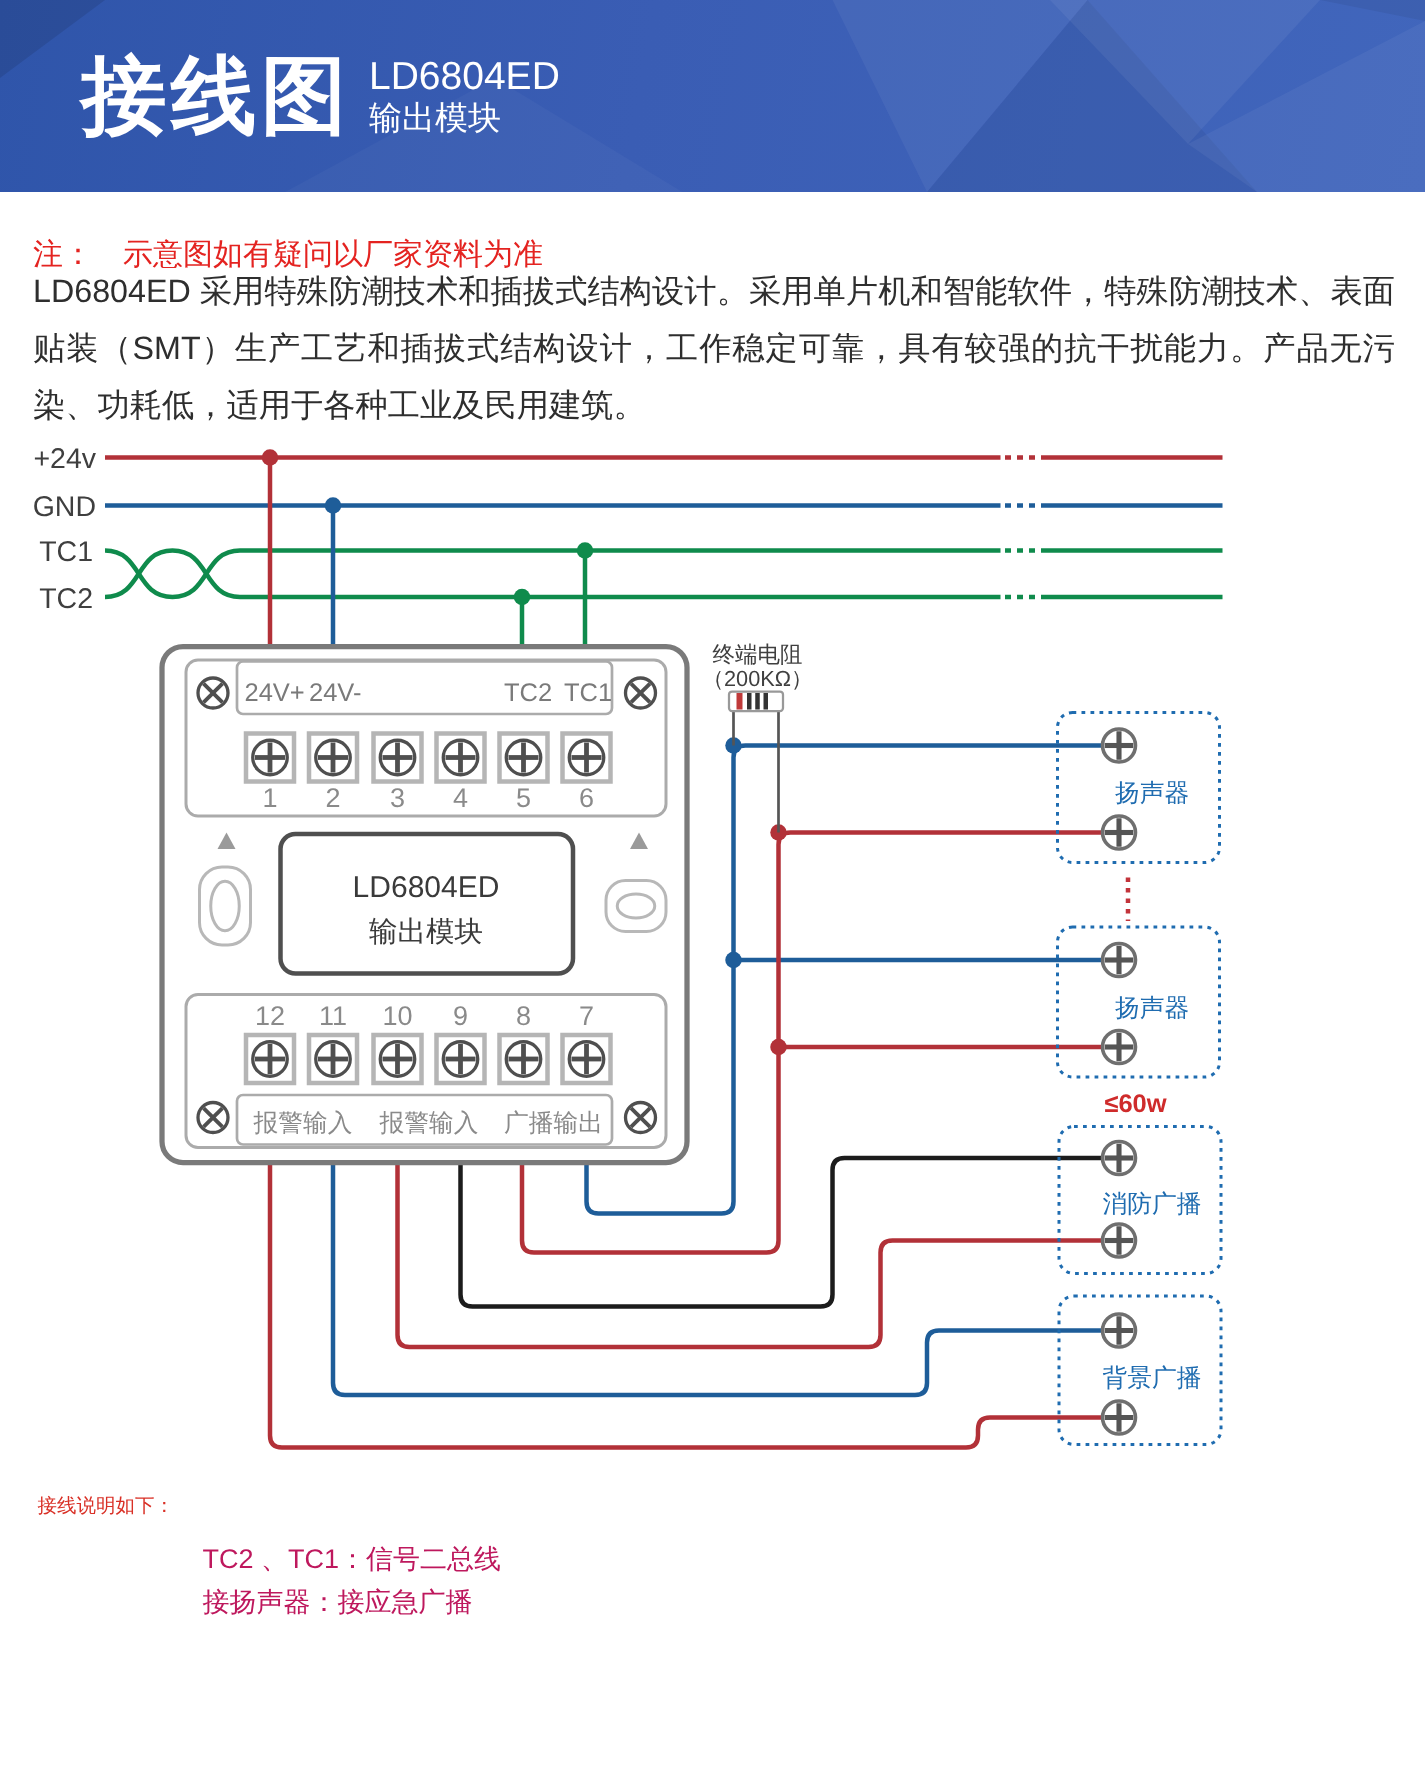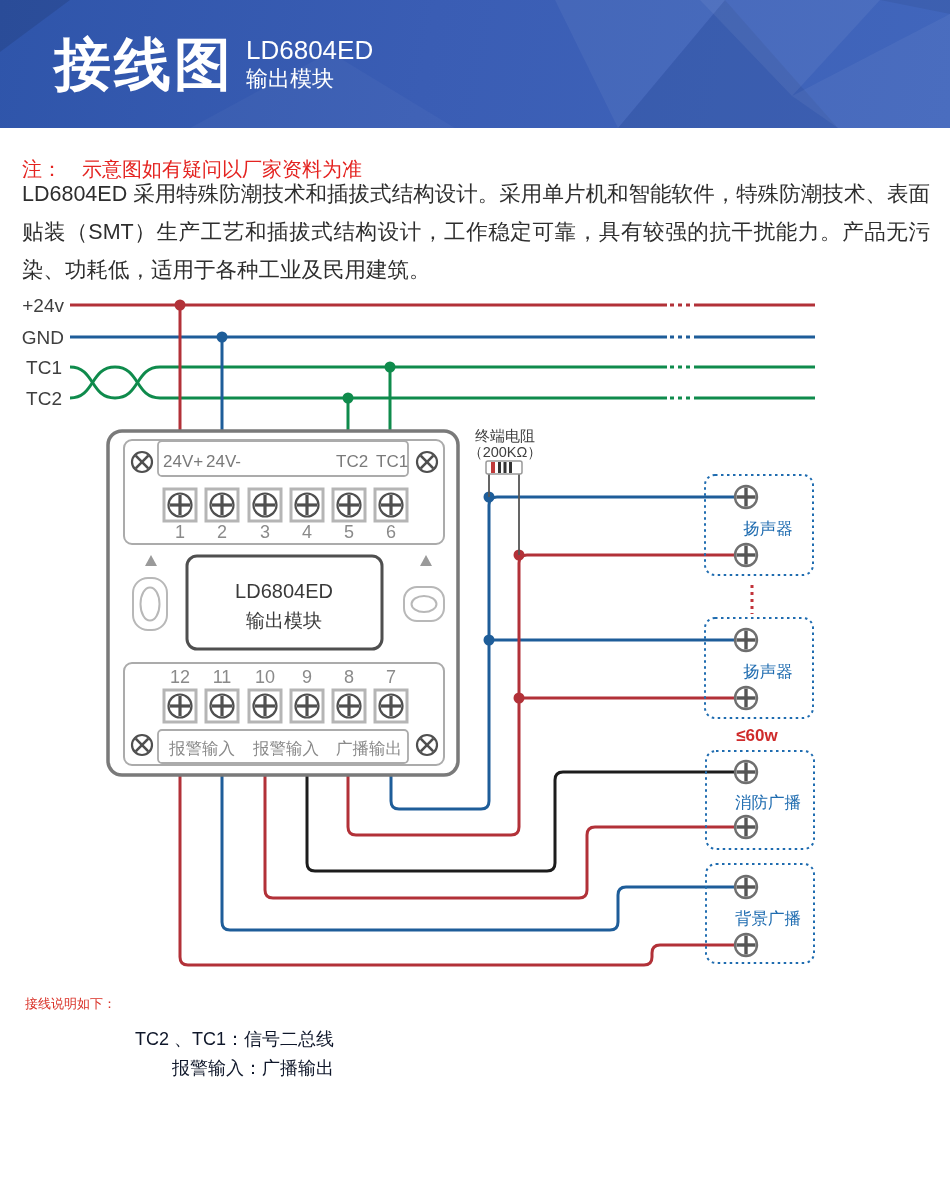--- a/index.html
+++ b/index.html
@@ -26,21 +26,21 @@
   }
   .desc{
     position:absolute;top:175px;left:22px;width:908px;
     color:#2e2e2e;font-size:21.5px;line-height:38px;text-align:justify;
   }
   .diagram{position:absolute;top:285px;left:0;width:836px;height:700px;}
   .notes{position:absolute;top:995px;left:0;width:950px;}
   .notes-heading{
     position:absolute;top:0;left:25px;color:#d93026;font-size:13px;font-weight:500;
   }
-  .notes-list{position:absolute;top:30px;left:135px;color:#0f172a;font-size:18px;text-align:right;}
+  .notes-list{position:absolute;top:30px;left:135px;color:#be185d;font-size:18px;}
   .notes-list .item{height:29px;line-height:29px;}
   svg text{font-family:"Liberation Sans","DejaVu Sans",sans-serif;}
 </style>
 </head>
 <body>
 
 <div class="header">
   <svg class="header-facets" viewBox="0 0 950 128" aria-hidden="true">
     <polygon points="0,0 70,0 0,52" fill="#000000" opacity="0.10"></polygon>
     <polygon points="555,0 725,0 618,128" fill="#ffffff" opacity="0.05"></polygon>
@@ -230,15 +230,15 @@
     <use href="#screwPlus" x="746" y="945"></use>
     <text x="768" y="924" text-anchor="middle" font-size="16.5" fill="#1f6cb0">背景广播</text>
   </g>
 </svg>
 </div>
 
 <div class="notes">
   <div class="notes-heading">接线说明如下：</div>
   <div class="notes-list">
     <div class="item">TC2 、TC1：信号二总线</div>
-    <div class="item">报警输入：广播输出</div>
+    <div class="item">接扬声器：接应急广播</div>
   </div>
 </div>
 
 </body></html>

